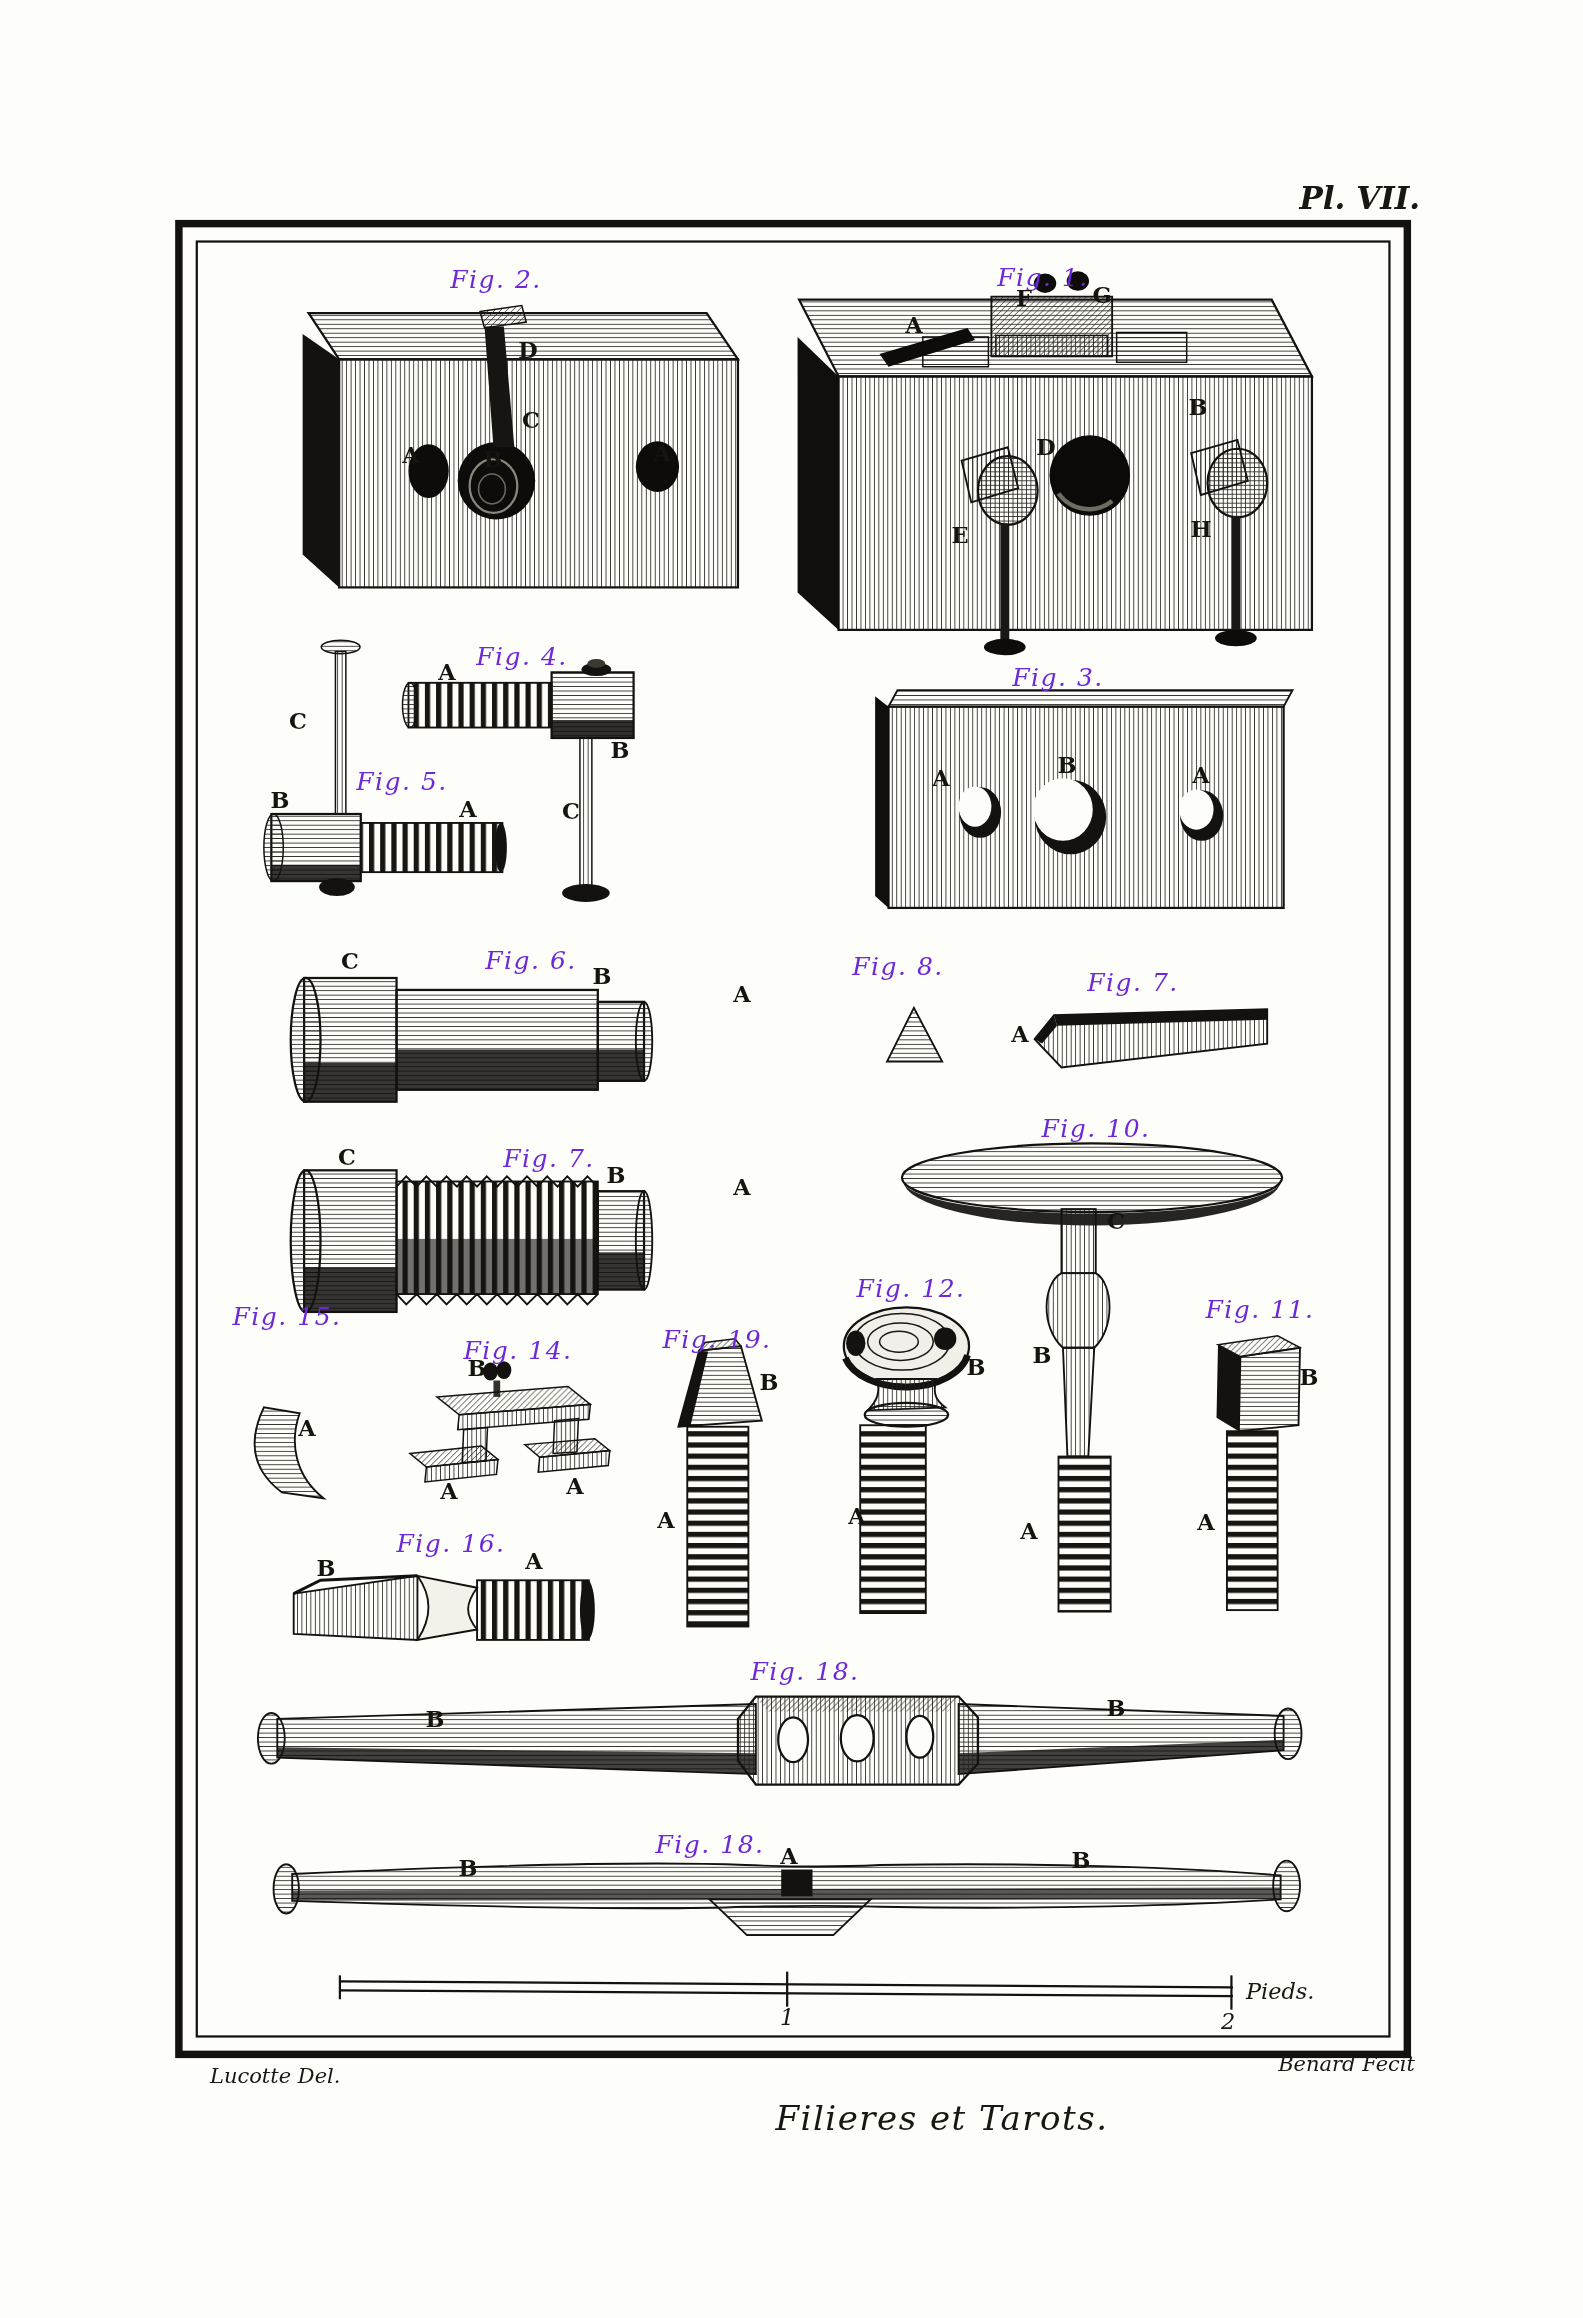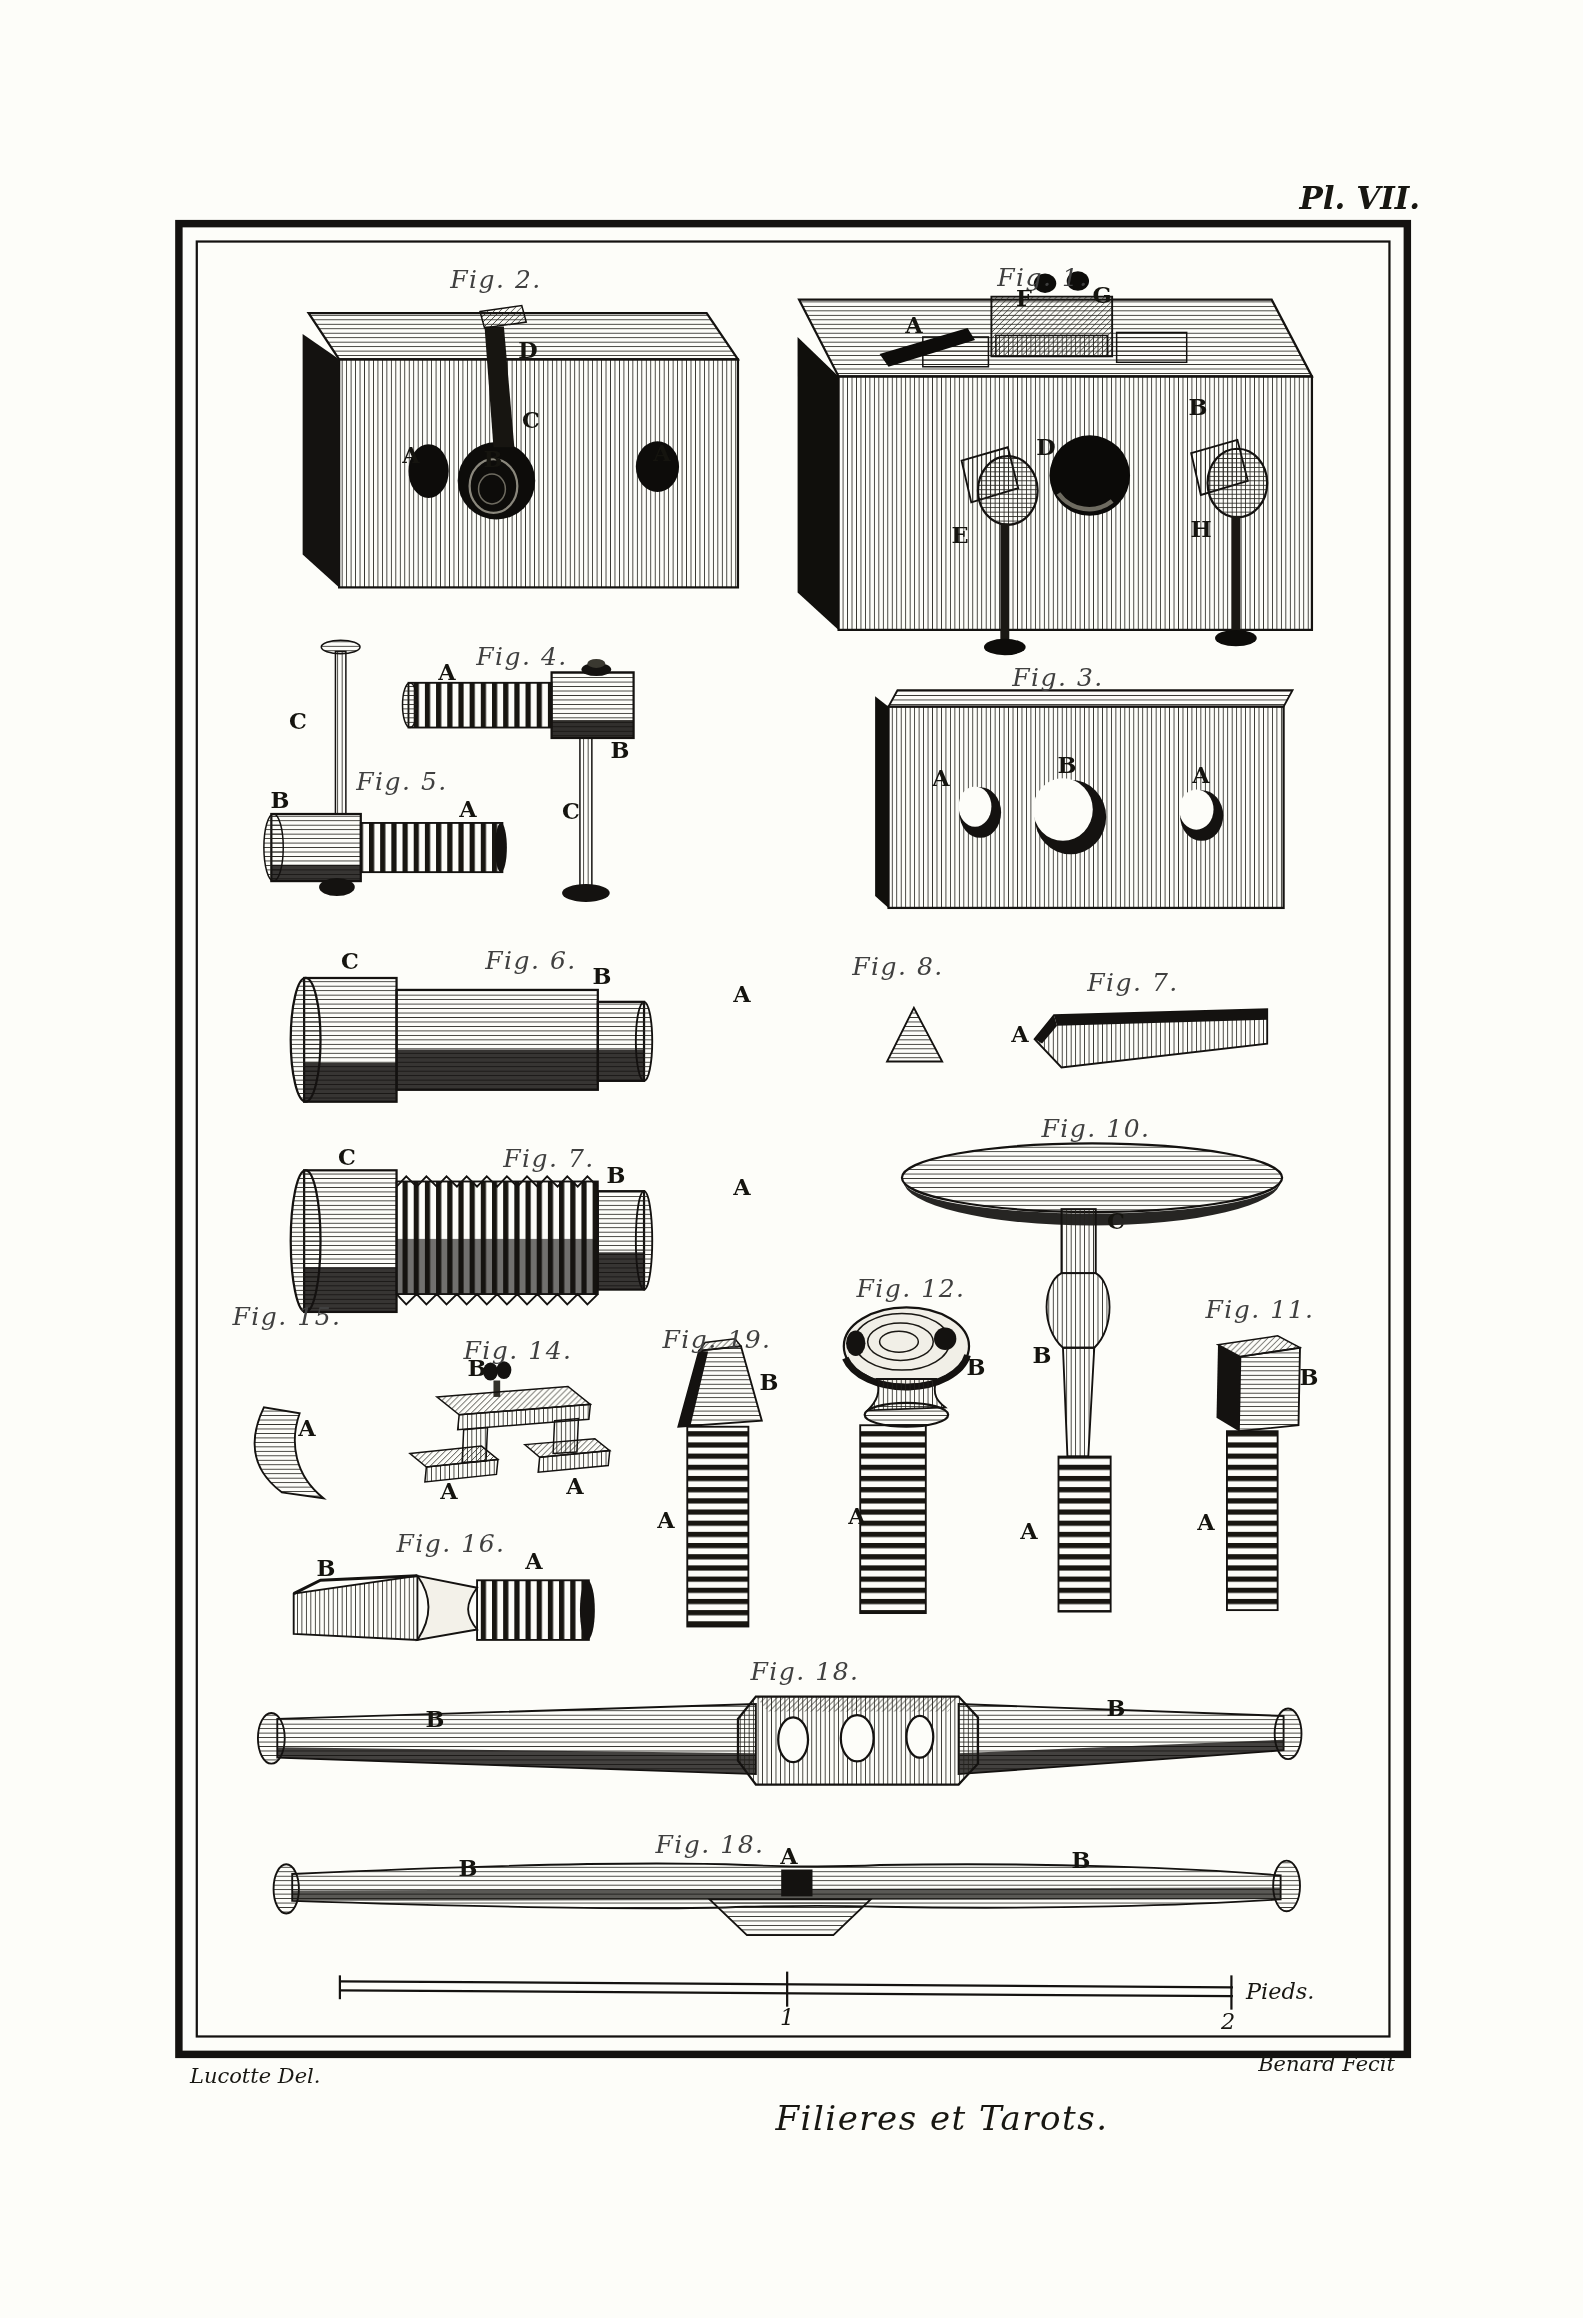--- a/index.html
+++ b/index.html
@@ -5,26 +5,26 @@
   html,body{margin:0;padding:0;}
   body{
     width:1584px;height:2319px;position:relative;overflow:hidden;
     background:#fdfdf9;
     font-family:"DejaVu Serif", serif;
     color:#181712;
   }
   #plate{position:absolute;inset:0;}
   #engraving{position:absolute;left:0;top:0;}
   .txt{position:absolute;white-space:nowrap;transform:translate(-50%,-50%);}
-  .caption{font-style:italic;font-size:25px;letter-spacing:1.5px;color:#404040;}
+  .caption{font-style:italic;font-size:25px;letter-spacing:1.5px;color:#6d28d9;}
   .letter{font-weight:bold;font-size:22.4px;color:#15140f;letter-spacing:0;}
   .plate-no{font-style:italic;font-weight:bold;font-size:31px;transform:translate(-100%,-50%);}
   .title-main{font-style:italic;font-size:60px;letter-spacing:2.2px;}
   .title-sub{font-style:italic;font-size:34px;letter-spacing:1.5px;}
-  .sig{font-style:italic;font-size:21px;}
+  .sig{font-style:italic;font-size:21px;margin-left:20px;}
   .sig-right{transform:translate(-100%,-50%);}
   .sig-left{transform:translate(0,-50%);}
   .scale-num{font-style:italic;font-size:22.4px;}
   .scale-unit{font-style:italic;font-size:22.4px;transform:translate(0,-50%);}
 </style>
 </head>
 <body>
 
 <div id="plate">
 

